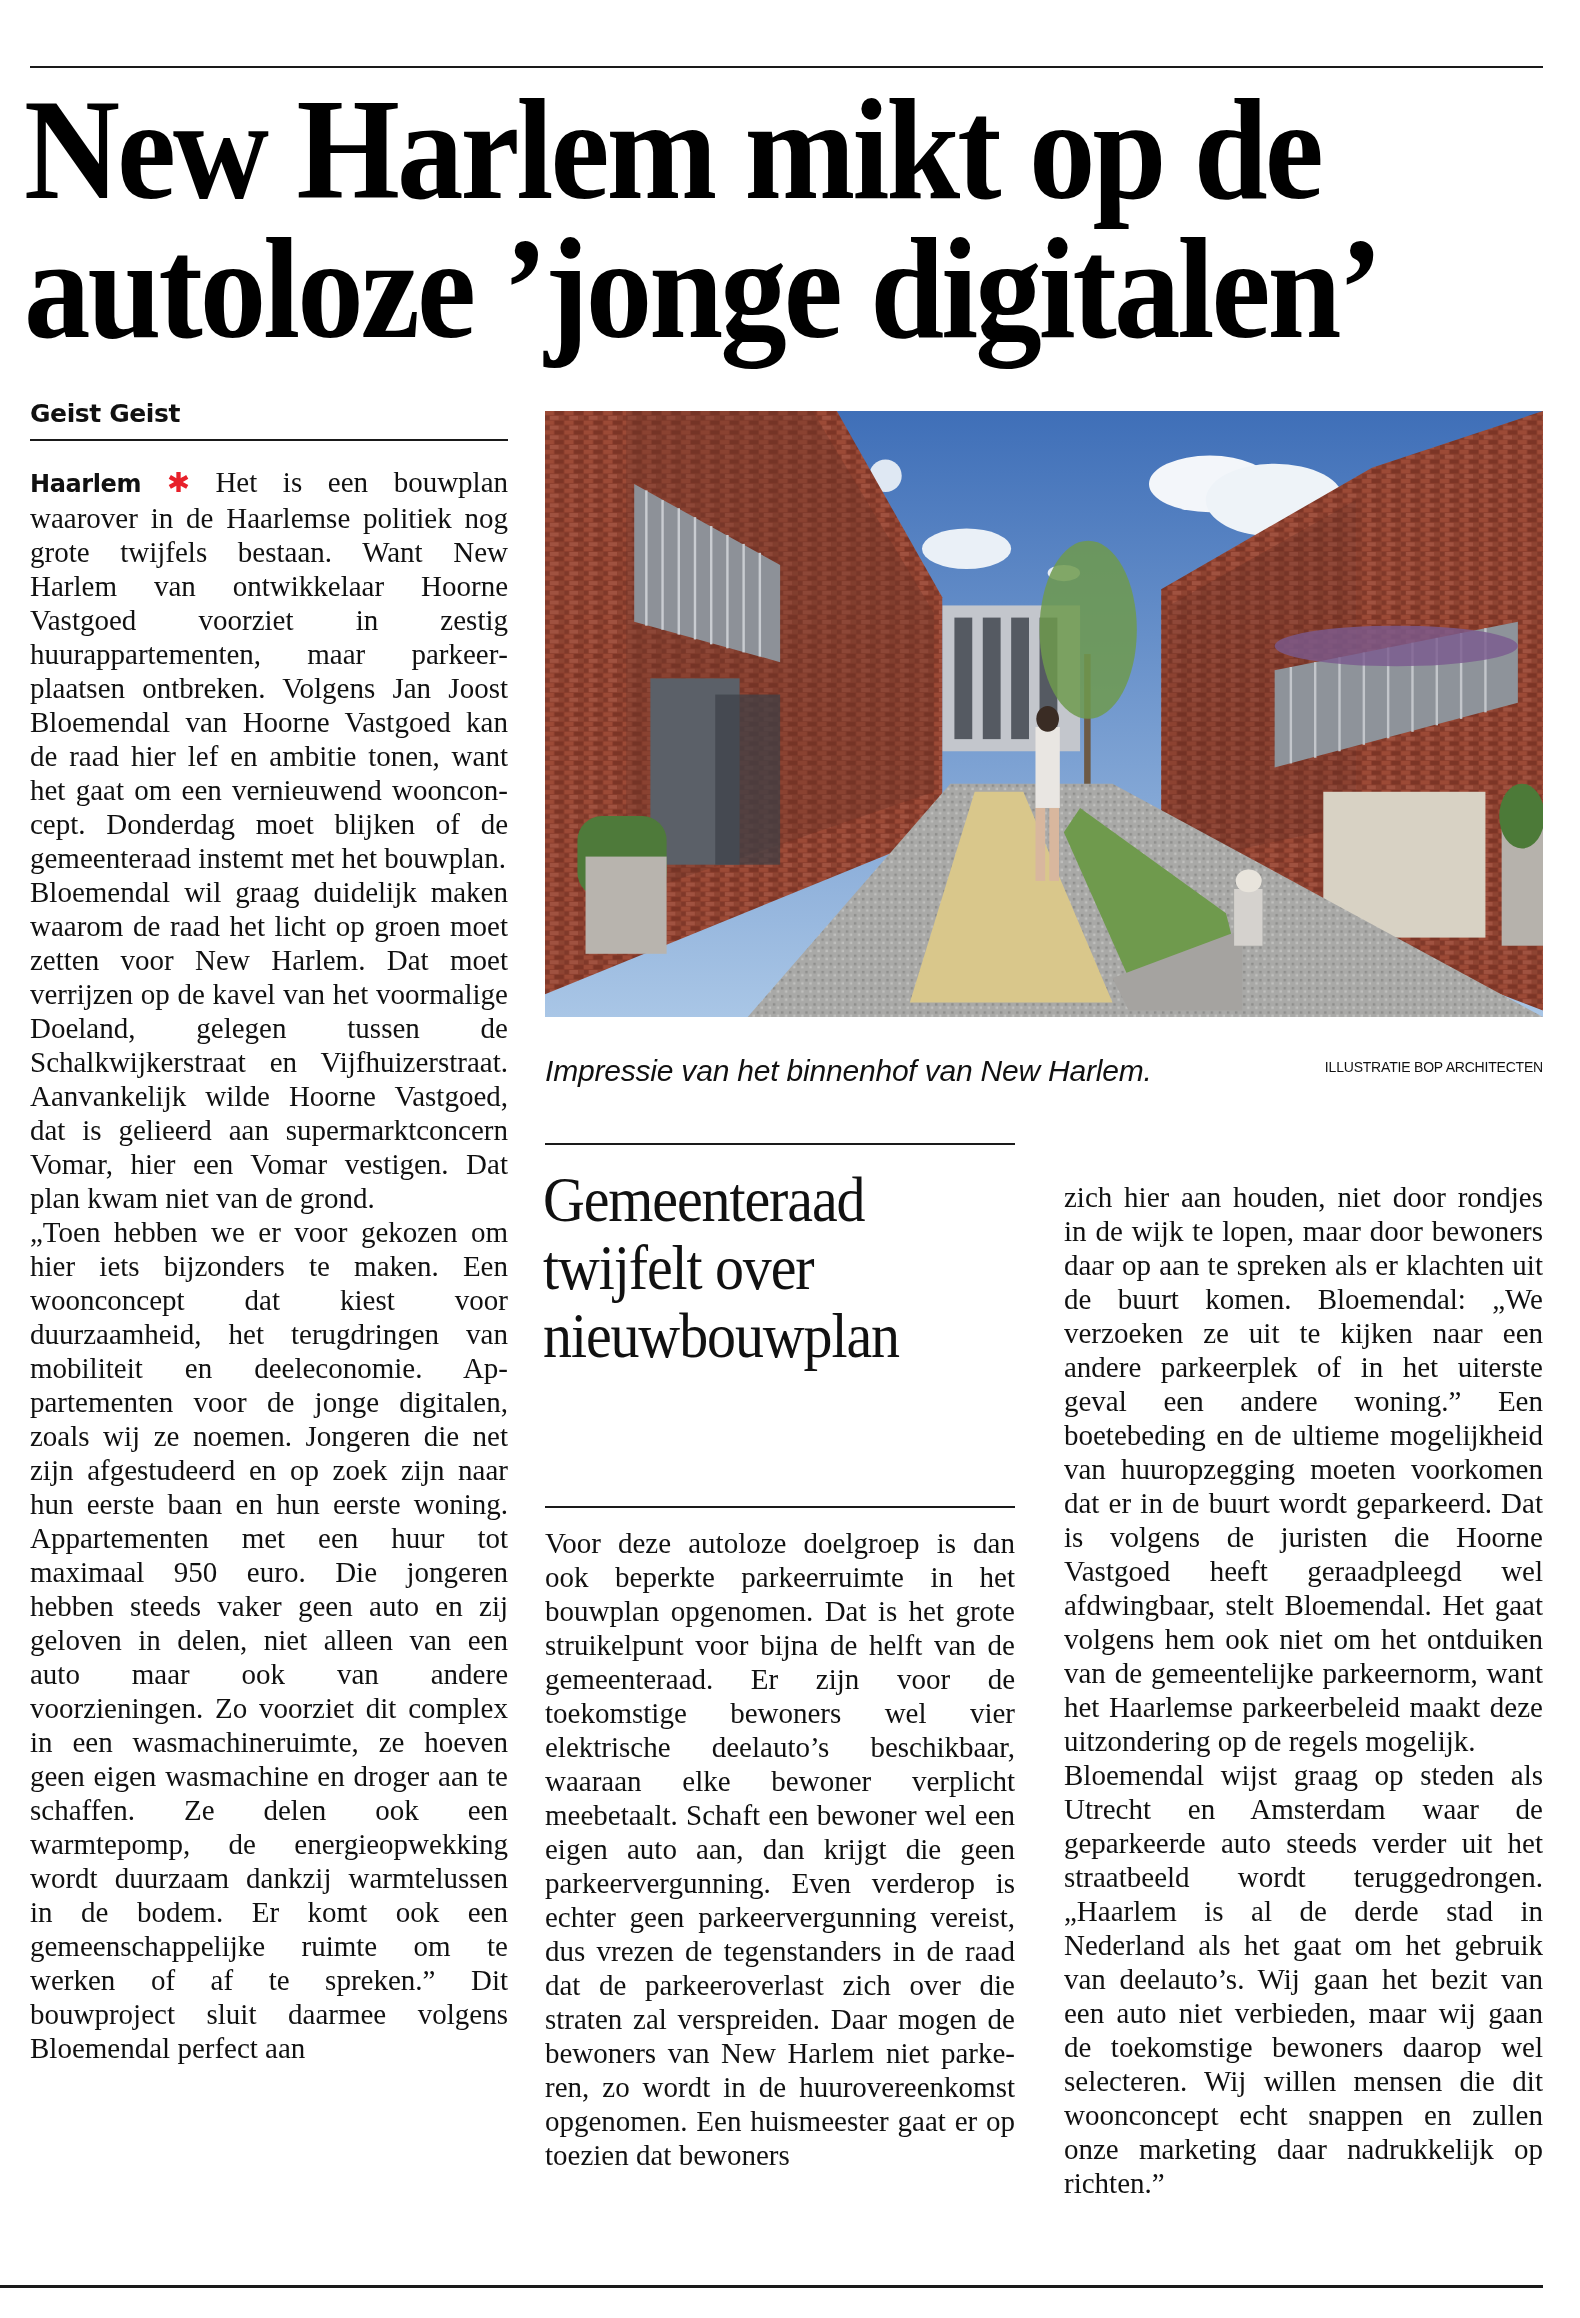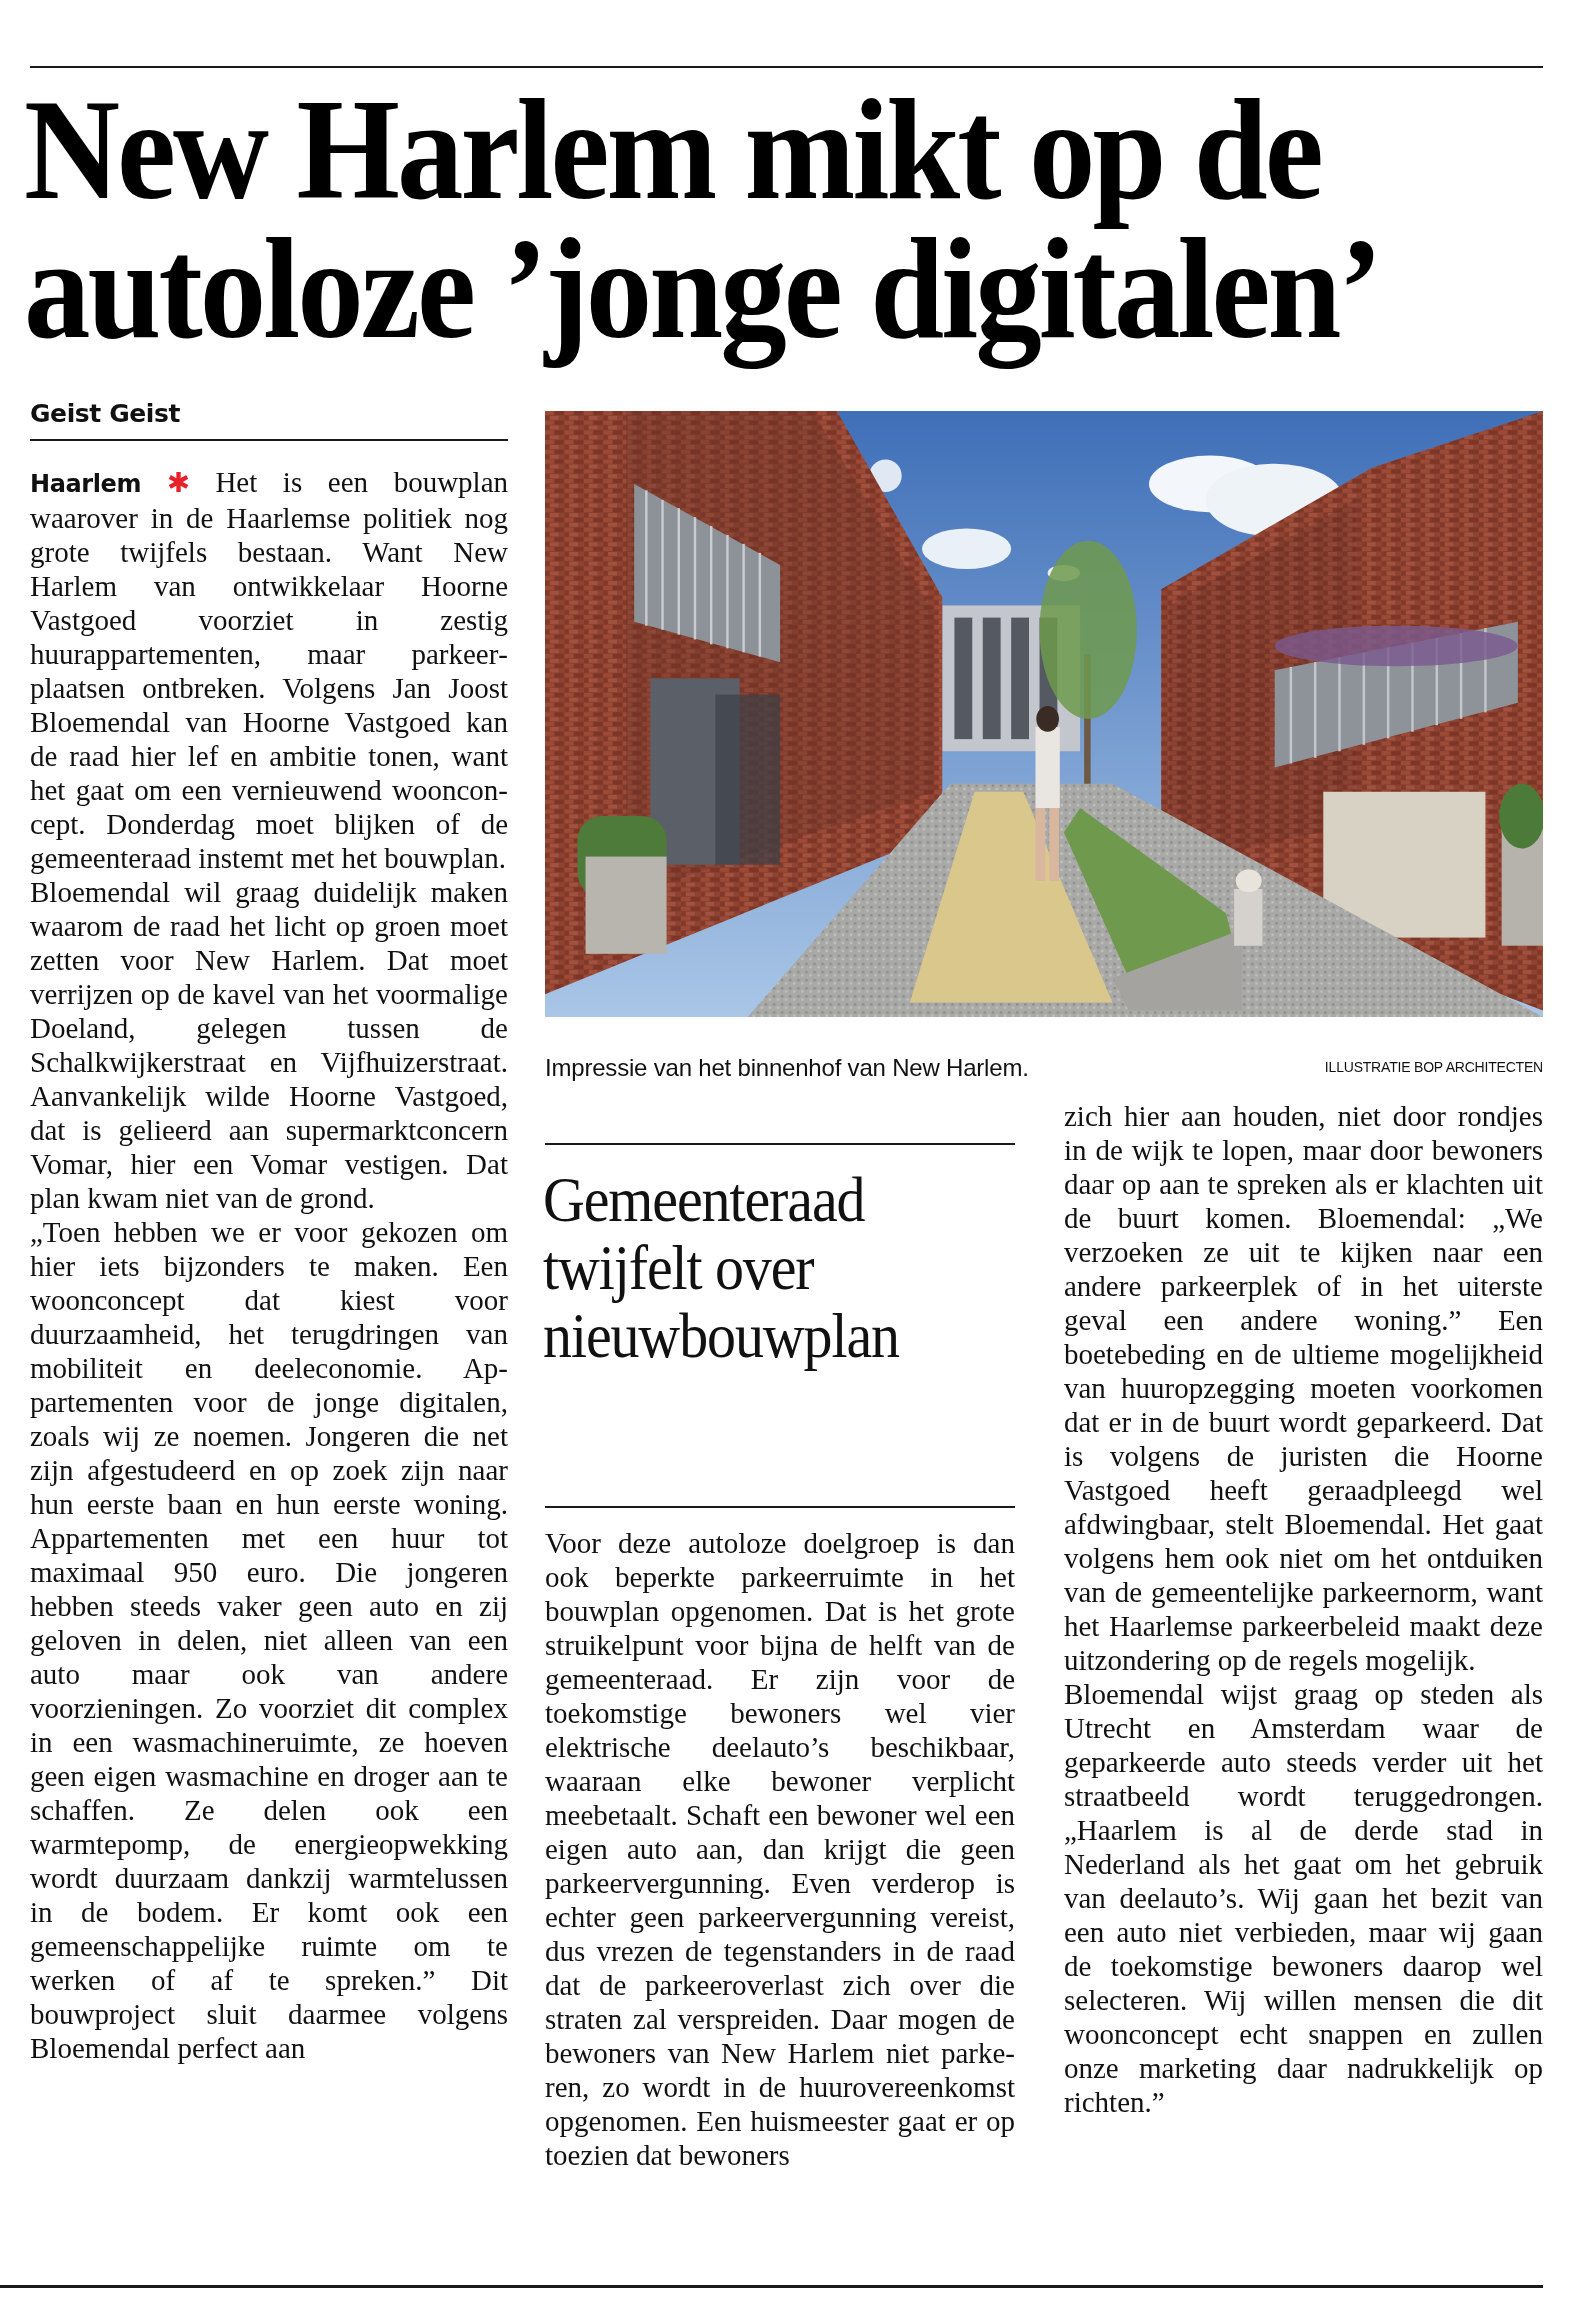--- a/index.html
+++ b/index.html
@@ -27,21 +27,21 @@
 
   .col {
     position: absolute;
     font-family: "Liberation Serif", "DejaVu Serif", serif;
     font-size: 29px; line-height: 34px; text-align: justify;
     hyphens: manual; color: #111;
   }
   .col p { margin: 0; text-align: justify; text-align-last: left; }
   .col-left { left: 30px; top: 465px; width: 478px; }
   .col-mid { left: 545px; top: 1526px; width: 470px; }
-  .col-right { left: 1064px; top: 1099px; width: 479px; }
+  .col-right { left: 1064px; top: 1180px; width: 479px; }
 
   .dateline {
     font-family: "DejaVu Sans", "Liberation Sans", sans-serif;
     font-weight: bold; font-size: 24px; letter-spacing: -0.4px; margin-top: 8px;
   }
   .star { color: #e8202a; font-family: "DejaVu Sans", sans-serif; font-weight: bold; font-size: 27.6px; }
 
   .subhead {
     font-family: "DejaVu Sans", "Liberation Sans", sans-serif;
     font-weight: bold; font-size: 25px; letter-spacing: -0.4px;
@@ -51,21 +51,21 @@
   .photo {
     position: absolute; left: 545px; top: 411px; width: 998px; height: 606px;
     overflow: hidden; background: #6a8fc4;
   }
   .photo svg { display: block; width: 100%; height: 100%; }
 
   .caption {
     position: absolute; left: 545px; top: 1054px; width: 998px;
     font-family: "Liberation Sans", "DejaVu Sans", sans-serif; color: #111;
   }
-  .caption-text { font-size: 24px; letter-spacing: -0.2px; }
+  .caption-text { font-size: 30px; letter-spacing: -0.2px; font-style: italic; }
   .caption-credit { position: absolute; right: 0; top: 4.9px; font-size: 14px; letter-spacing: -0.2px; margin-left: 40px; }
 
   .mid-rule-top { left: 545px; top: 1143px; width: 470px; height: 2.4px; }
   .mid-rule-bottom { left: 545px; top: 1506px; width: 470px; height: 2.4px; }
   .intertitle {
     position: absolute; left: 543px; top: 1166px; width: 478px;
     font-family: "Liberation Serif", "DejaVu Serif", serif;
     font-size: 63px; line-height: 68px; letter-spacing: -1.2px; color: #111;
     transform: scaleX(0.92); transform-origin: left top;
   }

